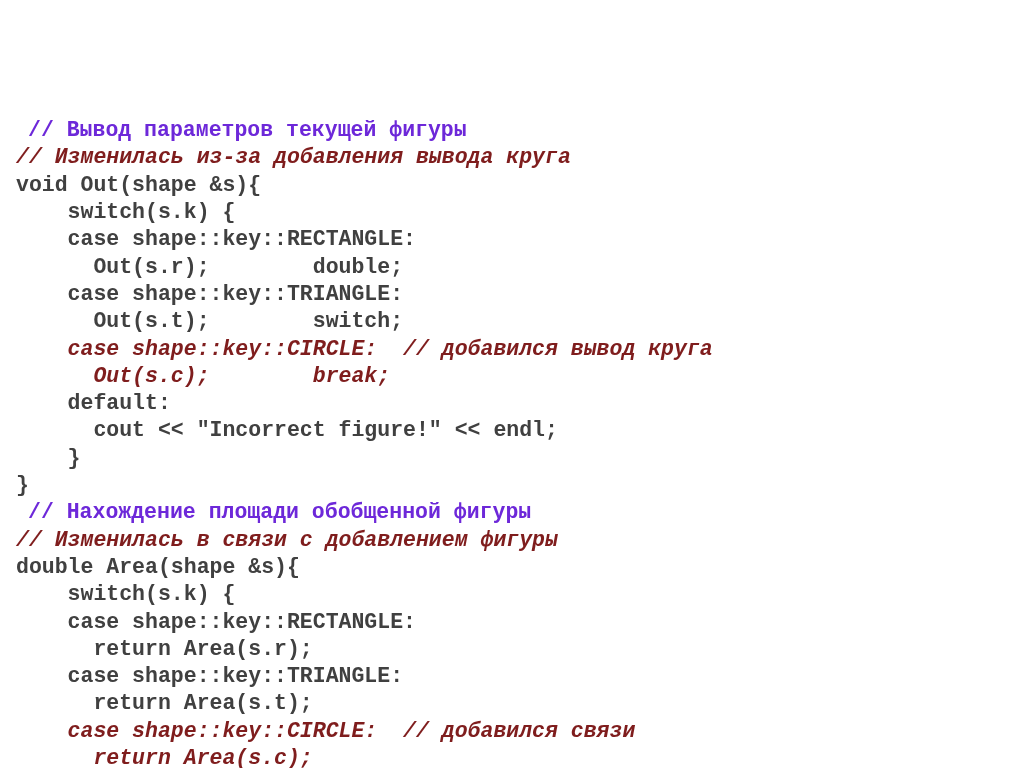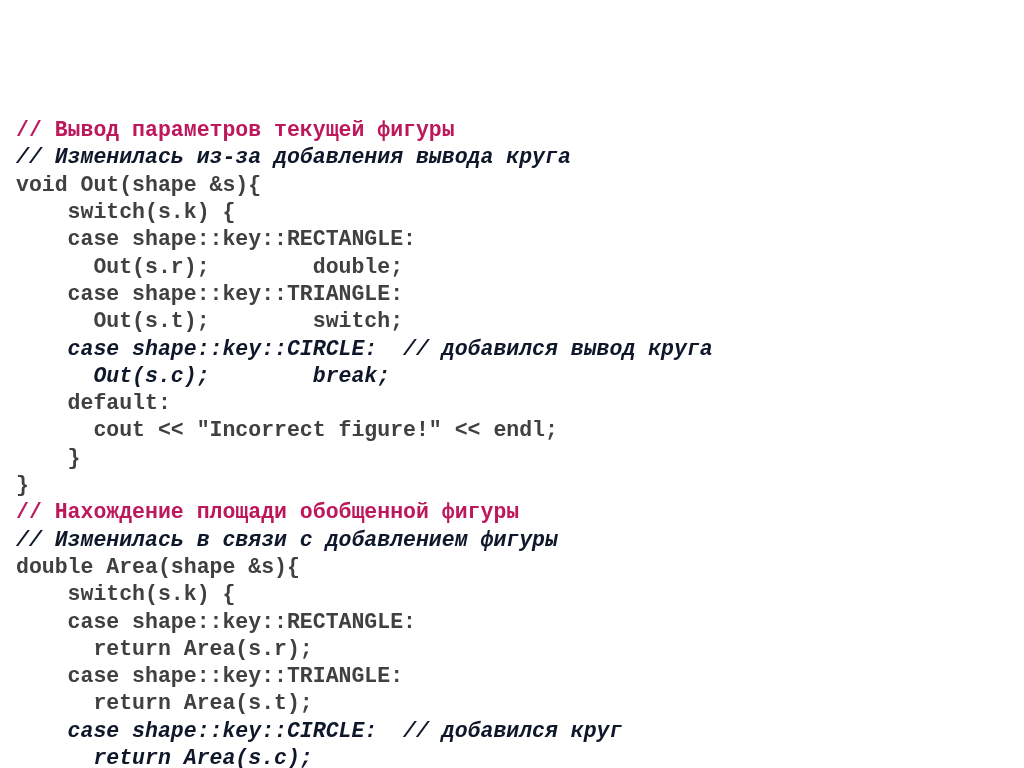--- a/index.html
+++ b/index.html
@@ -9,22 +9,22 @@
     width: 1024px;
     height: 768px;
     box-sizing: border-box;
     font-family: "Courier New", Courier, monospace;
     font-size: 21.5px;
     line-height: 1.27;
     font-weight: bold;
     color: #000000;
     white-space: pre;
   }
-  .blue   { color: #be185d; }
-  .orange { color: #0f172a; font-style: italic; }
+  .blue   { color: #6d28d9; margin-left: 12px; }
+  .orange { color: #7f1d1d; font-style: italic; }
   .black  { color: #404040; }
 </style>
 </head>
 <body>
 
 
 
 <div><span class="blue">// Вывод параметров текущей фигуры</span>
 <span class="orange">// Изменилась из-за добавления вывода круга</span>
 <span class="black">void Out(shape &amp;s){</span>
@@ -40,20 +40,20 @@
 <span class="black">    }</span>
 <span class="black">}</span>
 <span class="blue">// Нахождение площади обобщенной фигуры</span>
 <span class="orange">// Изменилась в связи с добавлением фигуры</span>
 <span class="black">double Area(shape &amp;s){</span>
 <span class="black">    switch(s.k) {</span>
 <span class="black">    case shape::key::RECTANGLE:</span>
 <span class="black">      return Area(s.r);</span>
 <span class="black">    case shape::key::TRIANGLE:</span>
 <span class="black">      return Area(s.t);</span>
-<span class="orange">    case shape::key::CIRCLE:  // добавился круг</span>
+<span class="orange">    case shape::key::CIRCLE:  // добавился связи</span>
 <span class="orange">      return Area(s.c);</span>
 
 
 </div>
 
 
 
 
 </body></html>

